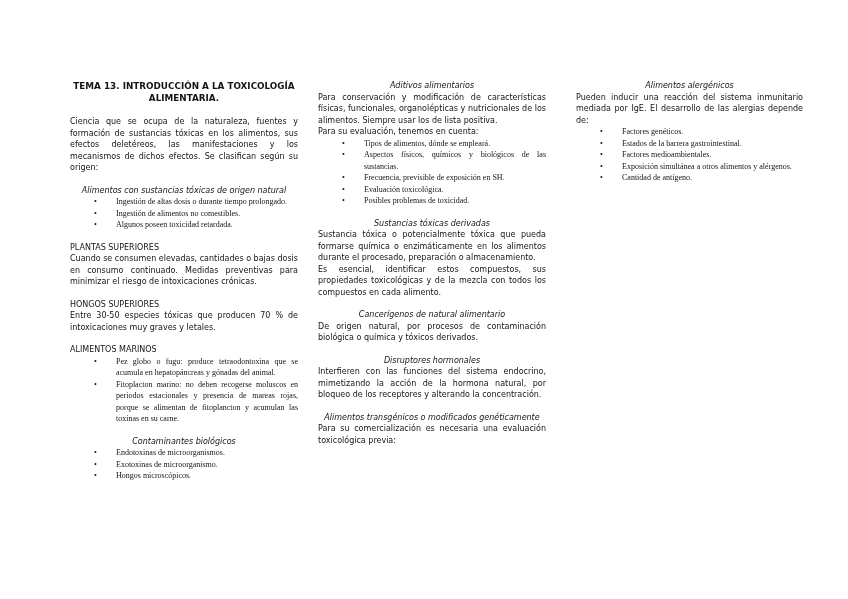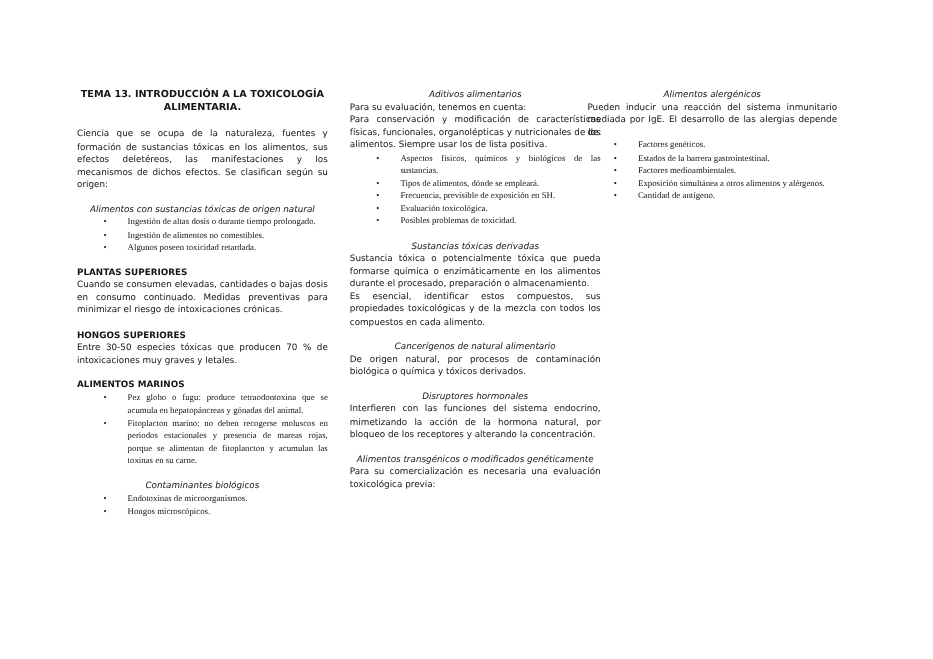--- a/index.html
+++ b/index.html
@@ -18,33 +18,33 @@
   }
   .col {
     position: absolute;
     top: 80px;
     width: 228px;
     font-size: 8px;
     line-height: 11.5px;
   }
   #col1 { left: 70px; }
   #col2 { left: 318px; }
-  #col3 { left: 534px; width: 227px; }
+  #col3 { left: 576px; width: 227px; }
 
   .block { margin: 0; text-align: justify; }
   .gap   { margin-top: 11px; }
 
   .title {
     font-weight: bold;
     text-align: center;
     font-size: 8.8px;
     line-height: 12px;
     margin-bottom: 12px;
   }
-  .hb { font-weight: bold; text-align: left; }
+  .hb { font-weight: normal; text-align: left; }
   .hi { font-style: italic; text-align: center; }
 
   ul.bullets {
     list-style: none;
     margin: 0;
     padding: 0;
     font-family: Liberation Serif, serif;
   }
   ul.bullets li {
     position: relative;
@@ -76,30 +76,31 @@
       <div class="block hb gap">HONGOS SUPERIORES</div>
       <div class="block para">Entre 30-50 especies tóxicas que producen 70 % de intoxicaciones muy graves y letales.</div>
       <div class="block hb gap">ALIMENTOS MARINOS</div>
       <ul class="block bullets">
         <li>Pez globo o fugu: produce tetraodontoxina que se acumula en hepatopáncreas y gónadas del animal.</li>
         <li>Fitoplacton marino: no deben recogerse moluscos en periodos estacionales y presencia de mareas rojas, porque se alimentan de fitoplancton y acumulan las toxinas en su carne.</li>
       </ul>
       <div class="block hi gap">Contaminantes biológicos</div>
       <ul class="block bullets">
         <li>Endotoxinas de microorganismos.</li>
+        <li>Exotoxinas de microorganismo.</li>
         <li>Hongos microscópicos.</li>
       </ul>
     </div>
   <div class="col" id="col2">
       <div class="block hi">Aditivos alimentarios</div>
+      <div class="block para">Para conservación y modificación de características físicas, funcionales, organolépticas y nutricionales de los alimentos. Siempre usar los de lista positiva.</div>
       <div class="block para">Para su evaluación, tenemos en cuenta:</div>
-      <div class="block para">Para conservación y modificación de características físicas, funcionales, organolépticas y nutricionales de los alimentos. Siempre usar los de lista positiva.</div>
       <ul class="block bullets">
+        <li>Tipos de alimentos, dónde se empleará.</li>
         <li>Aspectos físicos, químicos y biológicos de las sustancias.</li>
-        <li>Tipos de alimentos, dónde se empleará.</li>
         <li>Frecuencia, previsible de exposición en SH.</li>
         <li>Evaluación toxicológica.</li>
         <li>Posibles problemas de toxicidad.</li>
       </ul>
       <div class="block hi gap">Sustancias tóxicas derivadas</div>
       <div class="block para">Sustancia tóxica o potencialmente tóxica que pueda formarse química o enzimáticamente en los alimentos durante el procesado, preparación o almacenamiento.</div>
       <div class="block para">Es esencial, identificar estos compuestos, sus propiedades toxicológicas y de la mezcla con todos los compuestos en cada alimento.</div>
       <div class="block hi gap">Cancerígenos de natural alimentario</div>
       <div class="block para">De origen natural, por procesos de contaminación biológica o química y tóxicos derivados.</div>
       <div class="block hi gap">Disruptores hormonales</div>

